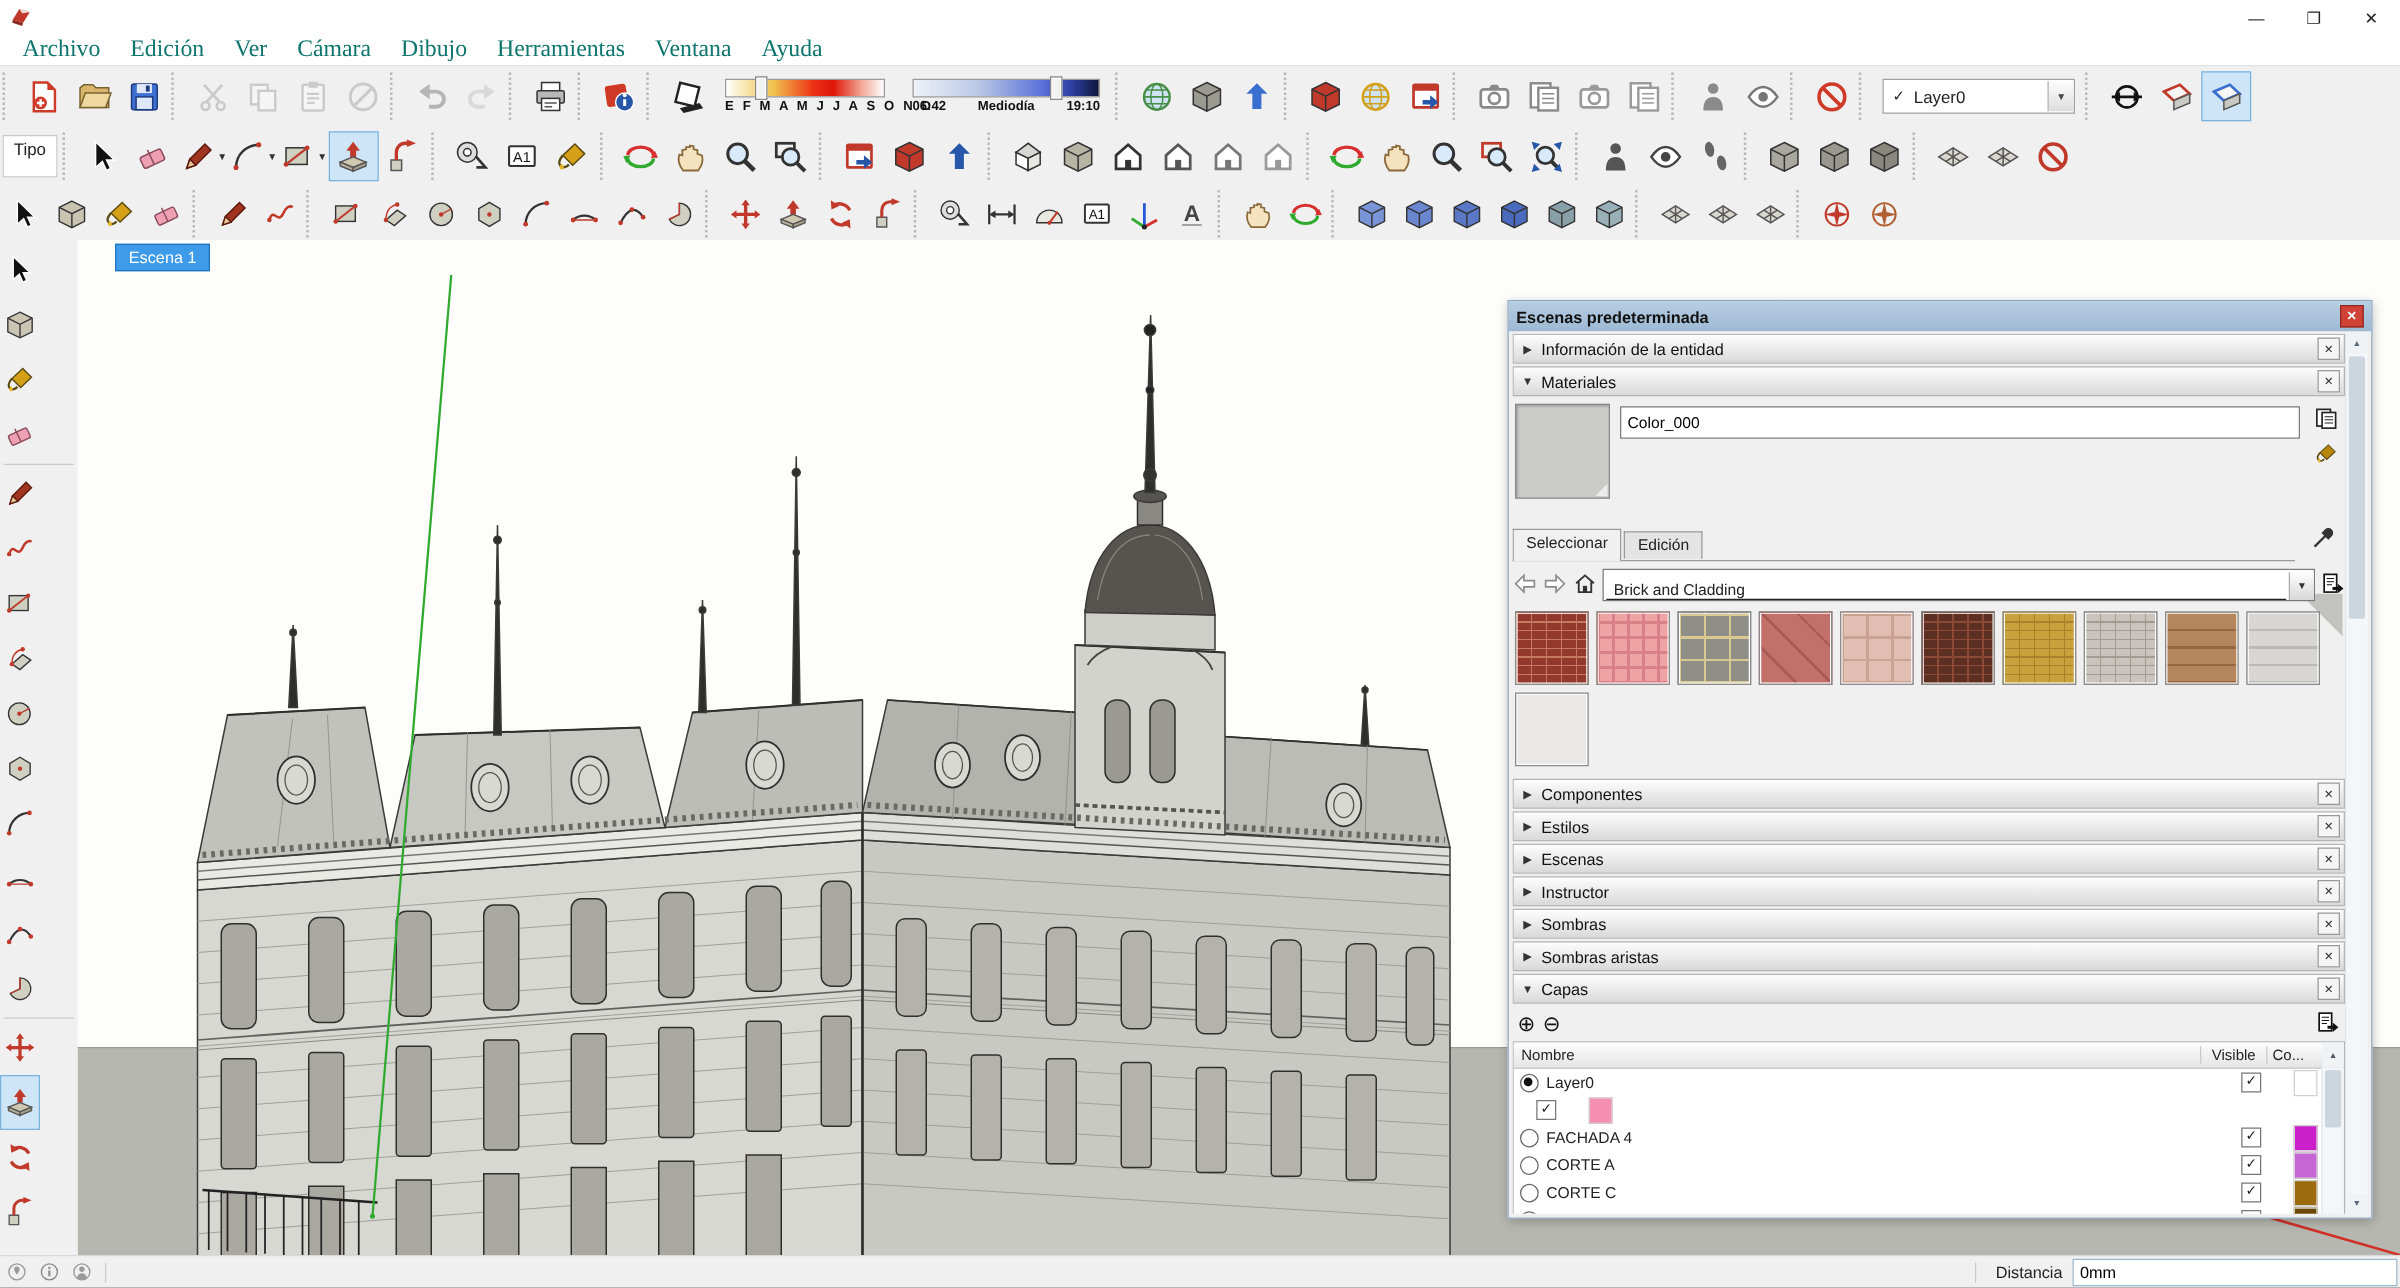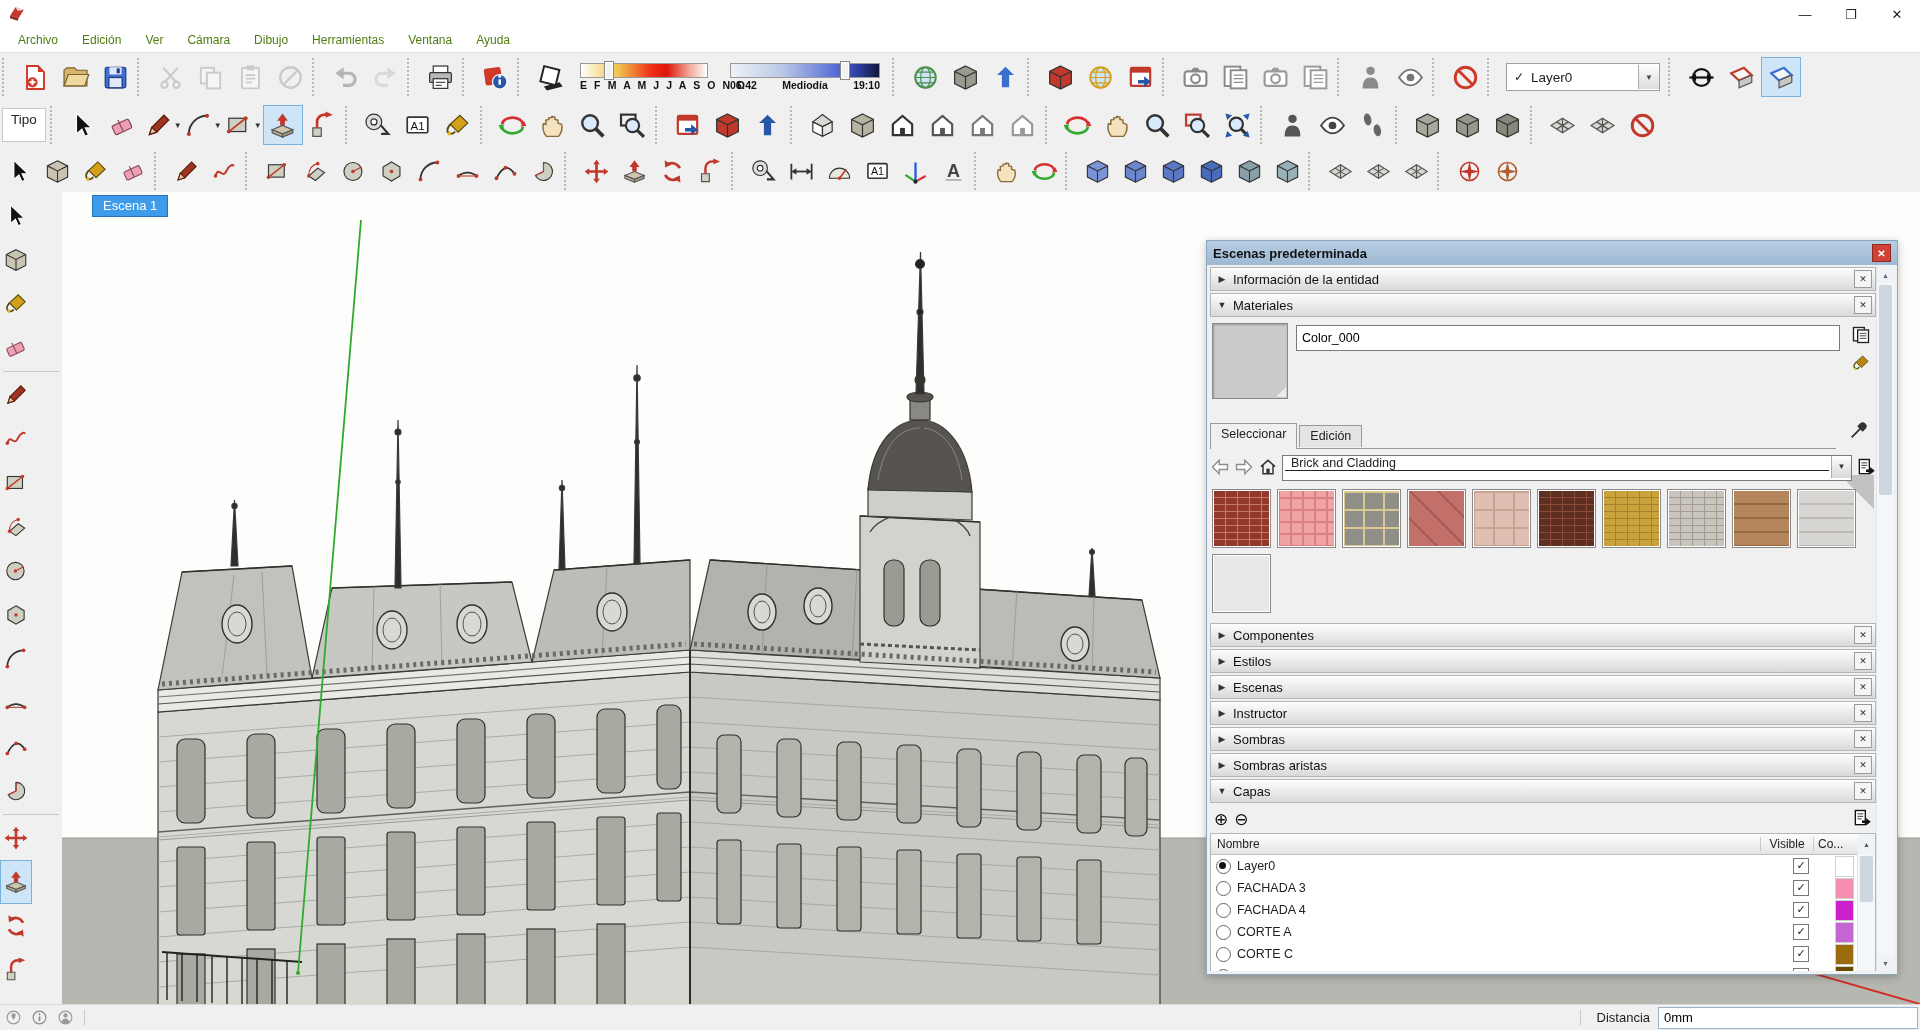--- a/index.html
+++ b/index.html
@@ -5,21 +5,21 @@
   html,body{margin:0;padding:0;background:#777;}
   #app{position:relative;width:1920px;height:1030px;background:#f0f0f0;overflow:hidden;
        font-family:"Liberation Sans",sans-serif;font-size:13px;color:#222;}
 
   
   .titlebar{position:absolute;top:0;left:0;right:0;height:28px;background:#fff;border-bottom:1px solid #fff;}
   .applogo{position:absolute;left:8px;top:5px;width:18px;height:18px;}
   .wincontrols{position:absolute;right:0;top:0;height:28px;display:flex;}
   .winbtn{width:46px;height:28px;display:flex;align-items:center;justify-content:center;font-size:13px;color:#222;}
   .menubar{position:absolute;top:28px;left:0;right:0;height:24px;background:#fff;display:flex;align-items:center;padding-left:6px;}
-  .menu-item{padding:3px 12px;font-size:12px;color:#4d7c0f;}
+  .menu-item{padding:3px 12px;font-size:19px;color:#0f766e;font-family:Liberation Serif, serif;}
 
   
   .tb{position:absolute;left:0;right:0;background:#f0f0f0;display:flex;align-items:center;overflow:hidden;}
   #tb1{top:52px;height:48px;border-top:1px solid #e2e2e2;}
   #tb2{top:100px;height:50px;}
   #tb3{top:150px;height:42px;border-bottom:1px solid #d6d6d6;}
   .icon{width:38px;height:38px;display:flex;align-items:center;justify-content:center;position:relative;flex:0 0 auto;border:1px solid transparent;}
   #tb3 .icon{width:36px;height:36px;}
   .icon svg{width:29px;height:29px;}
   #tb3 .icon svg{width:27px;height:27px;}
@@ -80,21 +80,21 @@
   .mat-sideicons svg{width:20px;height:20px;}
   .sample-tri{position:absolute;right:2px;top:156px;width:0;height:0;border-top:34px solid #c2c2c0;border-left:34px solid transparent;}
   .mat-tabs{position:absolute;left:0;top:104px;right:40px;height:25px;display:flex;align-items:center;border-bottom:1px solid #9a9a9a;}
   .mat-tab{padding:3px 10px 4px;border:1px solid #9a9a9a;border-bottom:none;background:#e4e4e4;font-size:12.5px;margin-right:2px;}
   .mat-tab.active{background:#f0f0f0;font-weight:normal;height:18px;}
   .eyedrop{position:absolute;right:6px;top:100px;}
   .eyedrop svg{width:22px;height:22px;}
   .mat-nav{position:absolute;left:0;top:134px;right:0;height:30px;display:flex;align-items:center;gap:4px;}
   .navbtn svg{width:20px;height:20px;}
   .navbtn.flip svg{transform:scaleX(-1);}
-  .combo{flex:1;height:24px;border:1px solid #7a7a7a;background:#fff;display:flex;align-items:flex-start;}
+  .combo{flex:1;height:24px;border:1px solid #7a7a7a;background:#fff;display:flex;align-items:flex-end;}
   .combo .cval{flex:1;padding:0 6px;font-size:12.5px;border-bottom:1px solid #222;margin:0 2px;}
   .combo .dd{width:19px;height:22px;background:linear-gradient(#fdfdfd,#d8d8d8);border-left:1px solid #aaa;text-align:center;font-size:8px;line-height:22px;color:#333;}
   .swatches{position:absolute;left:2px;top:170px;right:2px;bottom:0;display:flex;flex-wrap:wrap;gap:6px;align-content:flex-start;}
   .swatch{width:57px;height:57px;border:1px solid #8a8a8a;box-shadow:inset 0 0 0 1px #fff;}
 
   
   .cap-tools{height:28px;display:flex;align-items:center;gap:6px;padding:0 4px;}
   .cap-tools .pm{font-size:17px;color:#111;}
   .cap-tools .detail{margin-left:auto;}
   .cap-tools svg{width:20px;height:20px;}
@@ -1429,24 +1429,20 @@
                 <span>Layer0</span>
               </span>
               <span class="c-vis">
                 <span class="cbx">✓</span>
               </span>
               <span class="c-col">
                 <span class="lcolor" style="background: rgb(255, 255, 255);"></span>
               </span>
             </div>
             <div class="layer-row">
-              <span class="c-name">
-                <span class="radio"></span>
-                <span>FACHADA 3</span>
-              </span>
               <span class="c-vis">
                 <span class="cbx">✓</span>
               </span>
               <span class="c-col">
                 <span class="lcolor" style="background: rgb(244, 143, 177);"></span>
               </span>
             </div>
             <div class="layer-row">
               <span class="c-name">
                 <span class="radio"></span>

